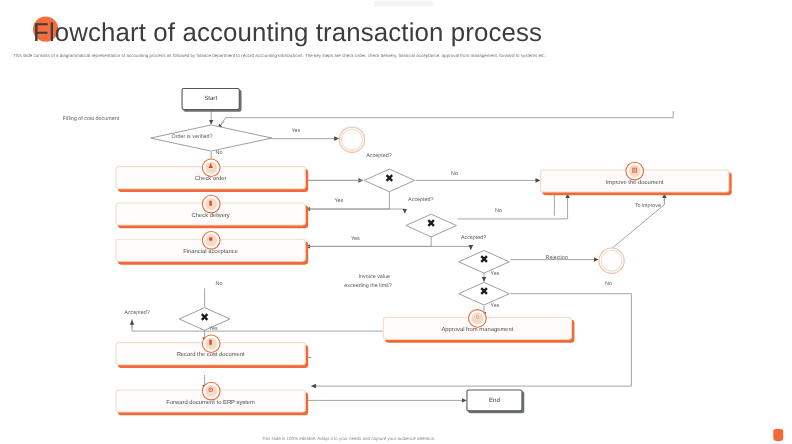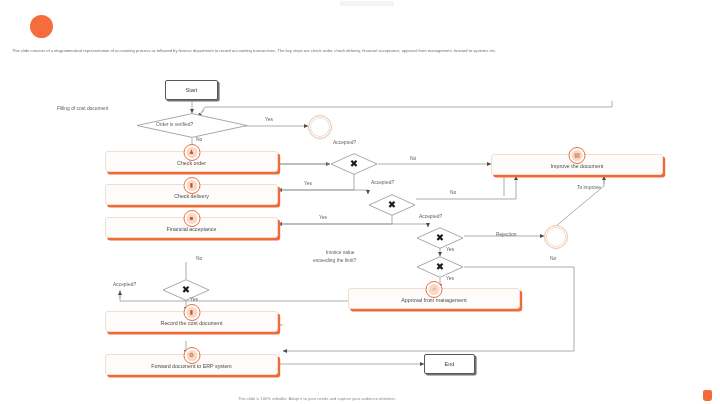--- a/index.html
+++ b/index.html
@@ -80,20 +80,21 @@
 
   .elabel{position:absolute;font-size:4.9px;color:#5d5d5d;white-space:nowrap;}
 </style>
 </head>
 <body>
 
 <div id="slide">
 
   <div class="topstrip"></div>
   <div class="titleblob"></div>
+  <div class="title">Flowchart of accounting transaction process</div>
   <div class="subtitle">This slide consists of a diagrammatical representation of accounting process as followed by finance department to record accounting transactions. The key steps are check order, check delivery, financial acceptance, approval from management, forward to systems etc.</div>
   <div class="footer">This slide is 100% editable. Adapt it to your needs and capture your audience attention.</div>
   <div class="cornerblob"></div>
 
   <div id="canvas">
 
     <svg class="wires" viewBox="0 0 720 320">
       <defs>
         <marker id="ar" markerWidth="5" markerHeight="5" refX="4.2" refY="2.1" orient="auto" markerUnits="userSpaceOnUse">
           <path d="M0,0 L4.4,2.1 L0,4.2 z" fill="#4a4a4a"></path>

